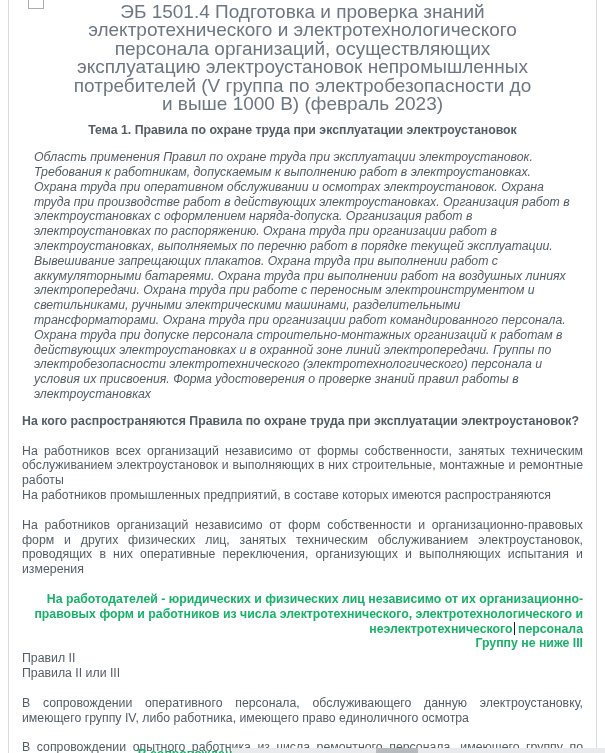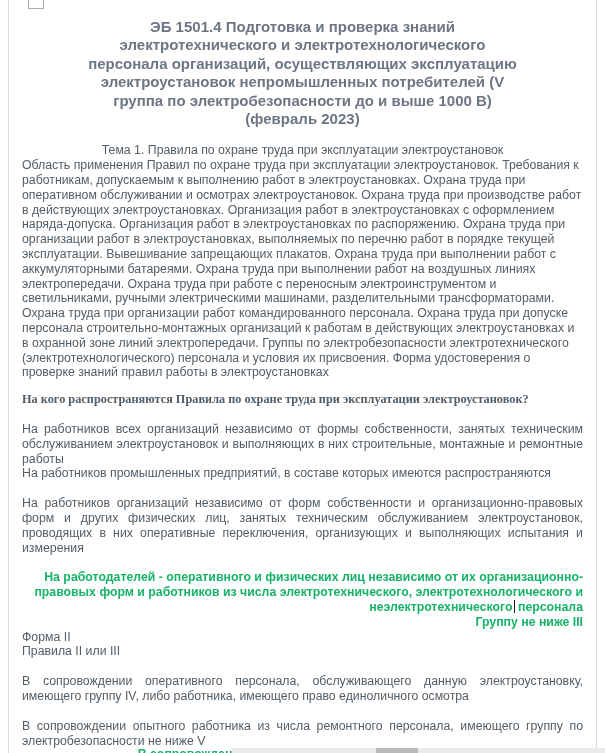--- a/index.html
+++ b/index.html
@@ -39,46 +39,46 @@
   .content {
     position: absolute;
     left: 22px;
     top: 3px;
     width: 561px;
     color: #525d66;
     font-size: 12.3px;
     line-height: 14.8px;
   }
   .title {
-    margin: 15px;
+    margin: 0;
     padding: 0 45px;
     text-align: center;
-    font-weight: bold;
-    font-size: 15px;
+    font-weight: normal;
+    font-size: 19px;
     line-height: 18.4px;
     color: #6d7683;
   }
   .subtitle {
     margin: 4px 0 0;
     text-align: center;
     font-weight: bold;
     font-size: 12.6px;
   }
   .theme {
     margin: 10px 0 0;
     text-align: center;
-    font-weight: normal;
+    font-weight: bold;
   }
   .desc {
-    margin: 0;
+    margin: 12px;
+    font-style: italic;
   }
   .question {
     margin: 12px 0 13px;
     font-weight: bold;
-    font-family: Liberation Serif, serif;
   }
   .answer {
     margin: 0;
   }
   .justify {
     text-align: justify;
     margin-top: 15px;
   }
   .correct {
     color: #17b269;
@@ -129,26 +129,26 @@
     <p class="title">ЭБ 1501.4 Подготовка и проверка знаний электротехнического и электротехнологического персонала организаций, осуществляющих эксплуатацию электроустановок непромышленных потребителей (V группа по электробезопасности до и выше 1000 В) (февраль 2023)</p>
 
     <p class="theme">Тема 1. Правила по охране труда при эксплуатации электроустановок</p>
     <p class="desc">Область применения Правил по охране труда при эксплуатации электроустановок. Требования к работникам, допускаемым к выполнению работ в электроустановках. Охрана труда при оперативном обслуживании и осмотрах электроустановок. Охрана труда при производстве работ в действующих электроустановках. Организация работ в электроустановках с оформлением наряда-допуска. Организация работ в электроустановках по распоряжению. Охрана труда при организации работ в электроустановках, выполняемых по перечню работ в порядке текущей эксплуатации. Вывешивание запрещающих плакатов. Охрана труда при выполнении работ с аккумуляторными батареями. Охрана труда при выполнении работ на воздушных линиях электропередачи. Охрана труда при работе с переносным электроинструментом и светильниками, ручными электрическими машинами, разделительными трансформаторами. Охрана труда при организации работ командированного персонала. Охрана труда при допуске персонала строительно-монтажных организаций к работам в действующих электроустановках и в охранной зоне линий электропередачи. Группы по электробезопасности электротехнического (электротехнологического) персонала и условия их присвоения. Форма удостоверения о проверке знаний правил работы в электроустановках</p>
 
     <p class="question">На кого распространяются Правила по охране труда при эксплуатации электроустановок?</p>
     <div>
       <p class="answer justify">На работников всех организаций независимо от формы собственности, занятых техническим обслуживанием электроустановок и выполняющих в них строительные, монтажные и ремонтные работы</p>
       <p class="answer">На работников промышленных предприятий, в составе которых имеются распространяются</p>
       <p class="answer justify">На работников организаций независимо от форм собственности и организационно-правовых форм и других физических лиц, занятых техническим обслуживанием электроустановок, проводящих в них оперативные переключения, организующих и выполняющих испытания и измерения</p>
-      <p class="answer justify correct"><span>На работодателей - оперативного и физических лиц независимо от их организационно-правовых форм и работников из числа электротехнического, электротехнологического и неэлектротехнического</span><span class="caret"></span><span> персонала</span></p>
+      <p class="answer justify correct"><span>На работодателей - юридических и физических лиц независимо от их организационно-правовых форм и работников из числа электротехнического, электротехнологического и неэлектротехнического</span><span class="caret"></span><span> персонала</span></p>
     </div>
 
     <div>
       <p class="answer correct">Группу не ниже III</p>
-      <p class="answer">Форма II</p>
+      <p class="answer">Правил II</p>
       <p class="answer">Правила II или III</p>
     </div>
 
     <div>
       <p class="answer justify">В сопровождении оперативного персонала, обслуживающего данную электроустановку, имеющего группу IV, либо работника, имеющего право единоличного осмотра</p>
       <p class="answer justify">В сопровождении опытного работника из числа ремонтного персонала, имеющего группу по электробезопасности не ниже V</p>
     </div>
   </div>
 
   <div class="cutoff correct">В сопровождении работника, имеющего группу по электробезопасности</div>

